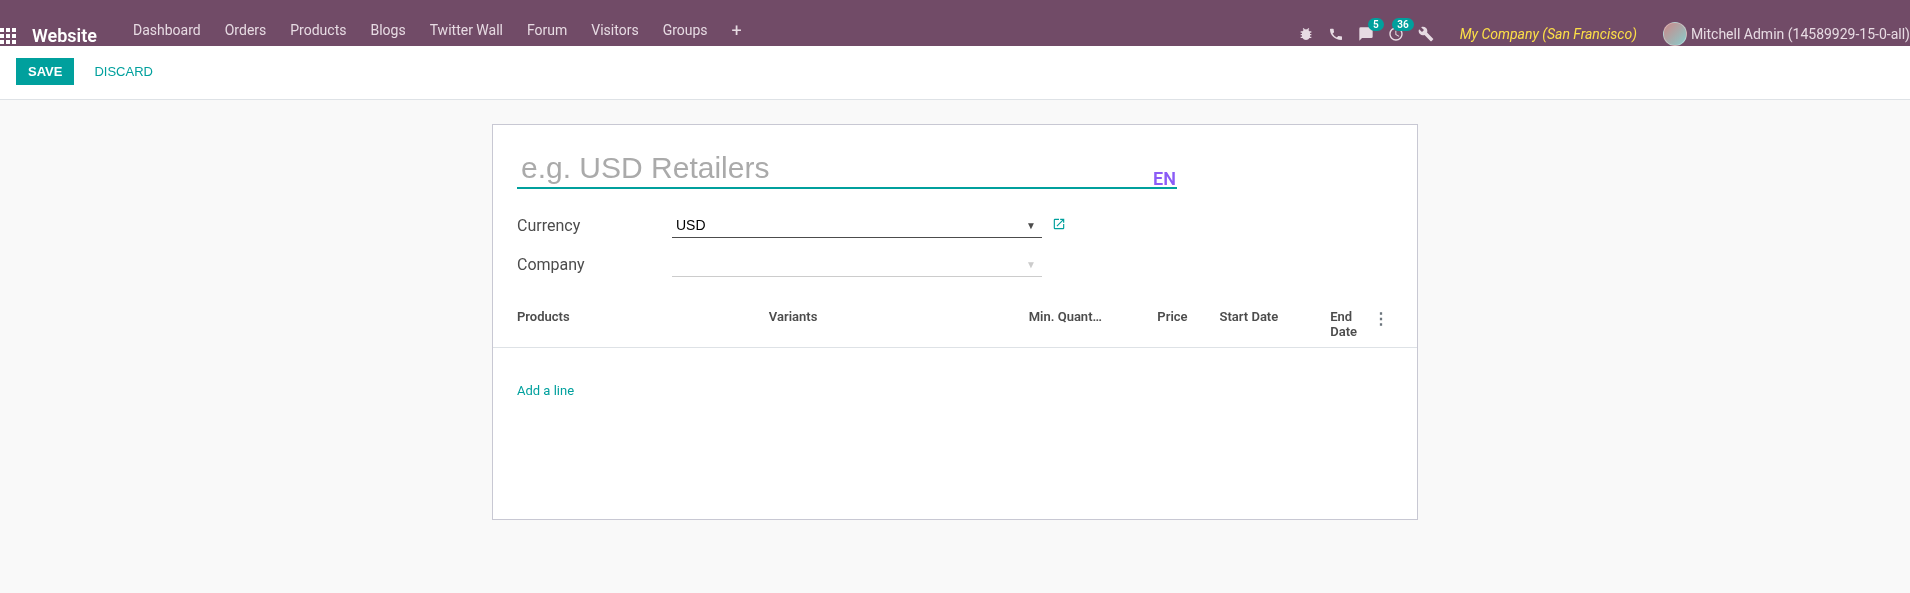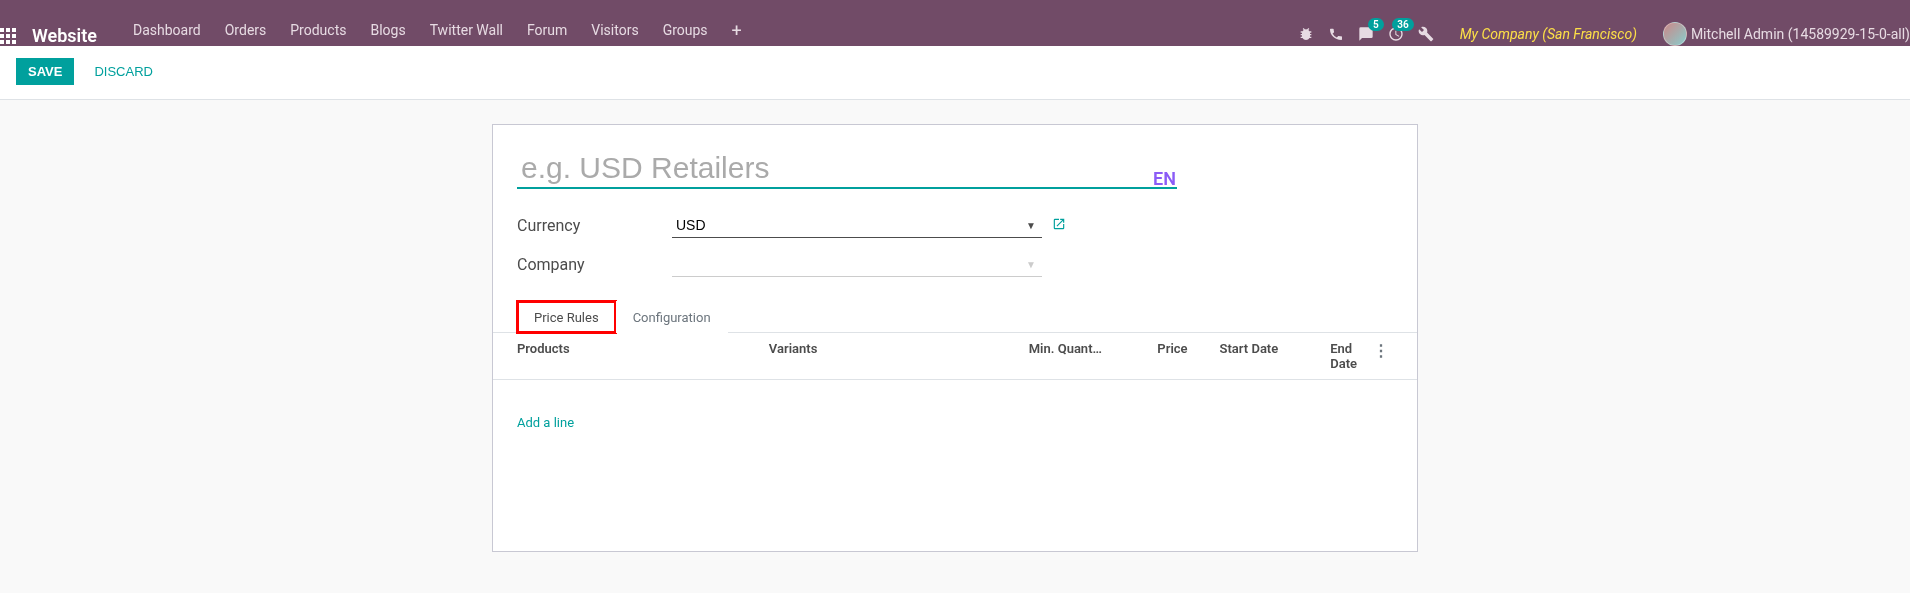--- a/index.html
+++ b/index.html
@@ -163,24 +163,20 @@
       </div>
       <div class="field-row">
         <div class="field-label">Company</div>
         <div class="field-input-wrap">
           <input class="field-input disabled" type="text" value="" style="">
           <span class="dropdown-caret disabled">▼</span>
         </div>
       </div>
     </div>
 
-    <div class="tabs">
-      <div class="tab active highlight">Price Rules</div>
-      <div class="tab">Configuration</div>
-    </div>
 
     <div class="table-wrap">
       <div class="grid-header">
         <div class="col-products">Products</div>
         <div class="col-variants">Variants</div>
         <div class="col-minq">Min. Quant…</div>
         <div class="col-price">Price</div>
         <div class="col-start">Start Date</div>
         <div class="col-end">End Date</div>
         <div class="col-kebab">⋮</div>

